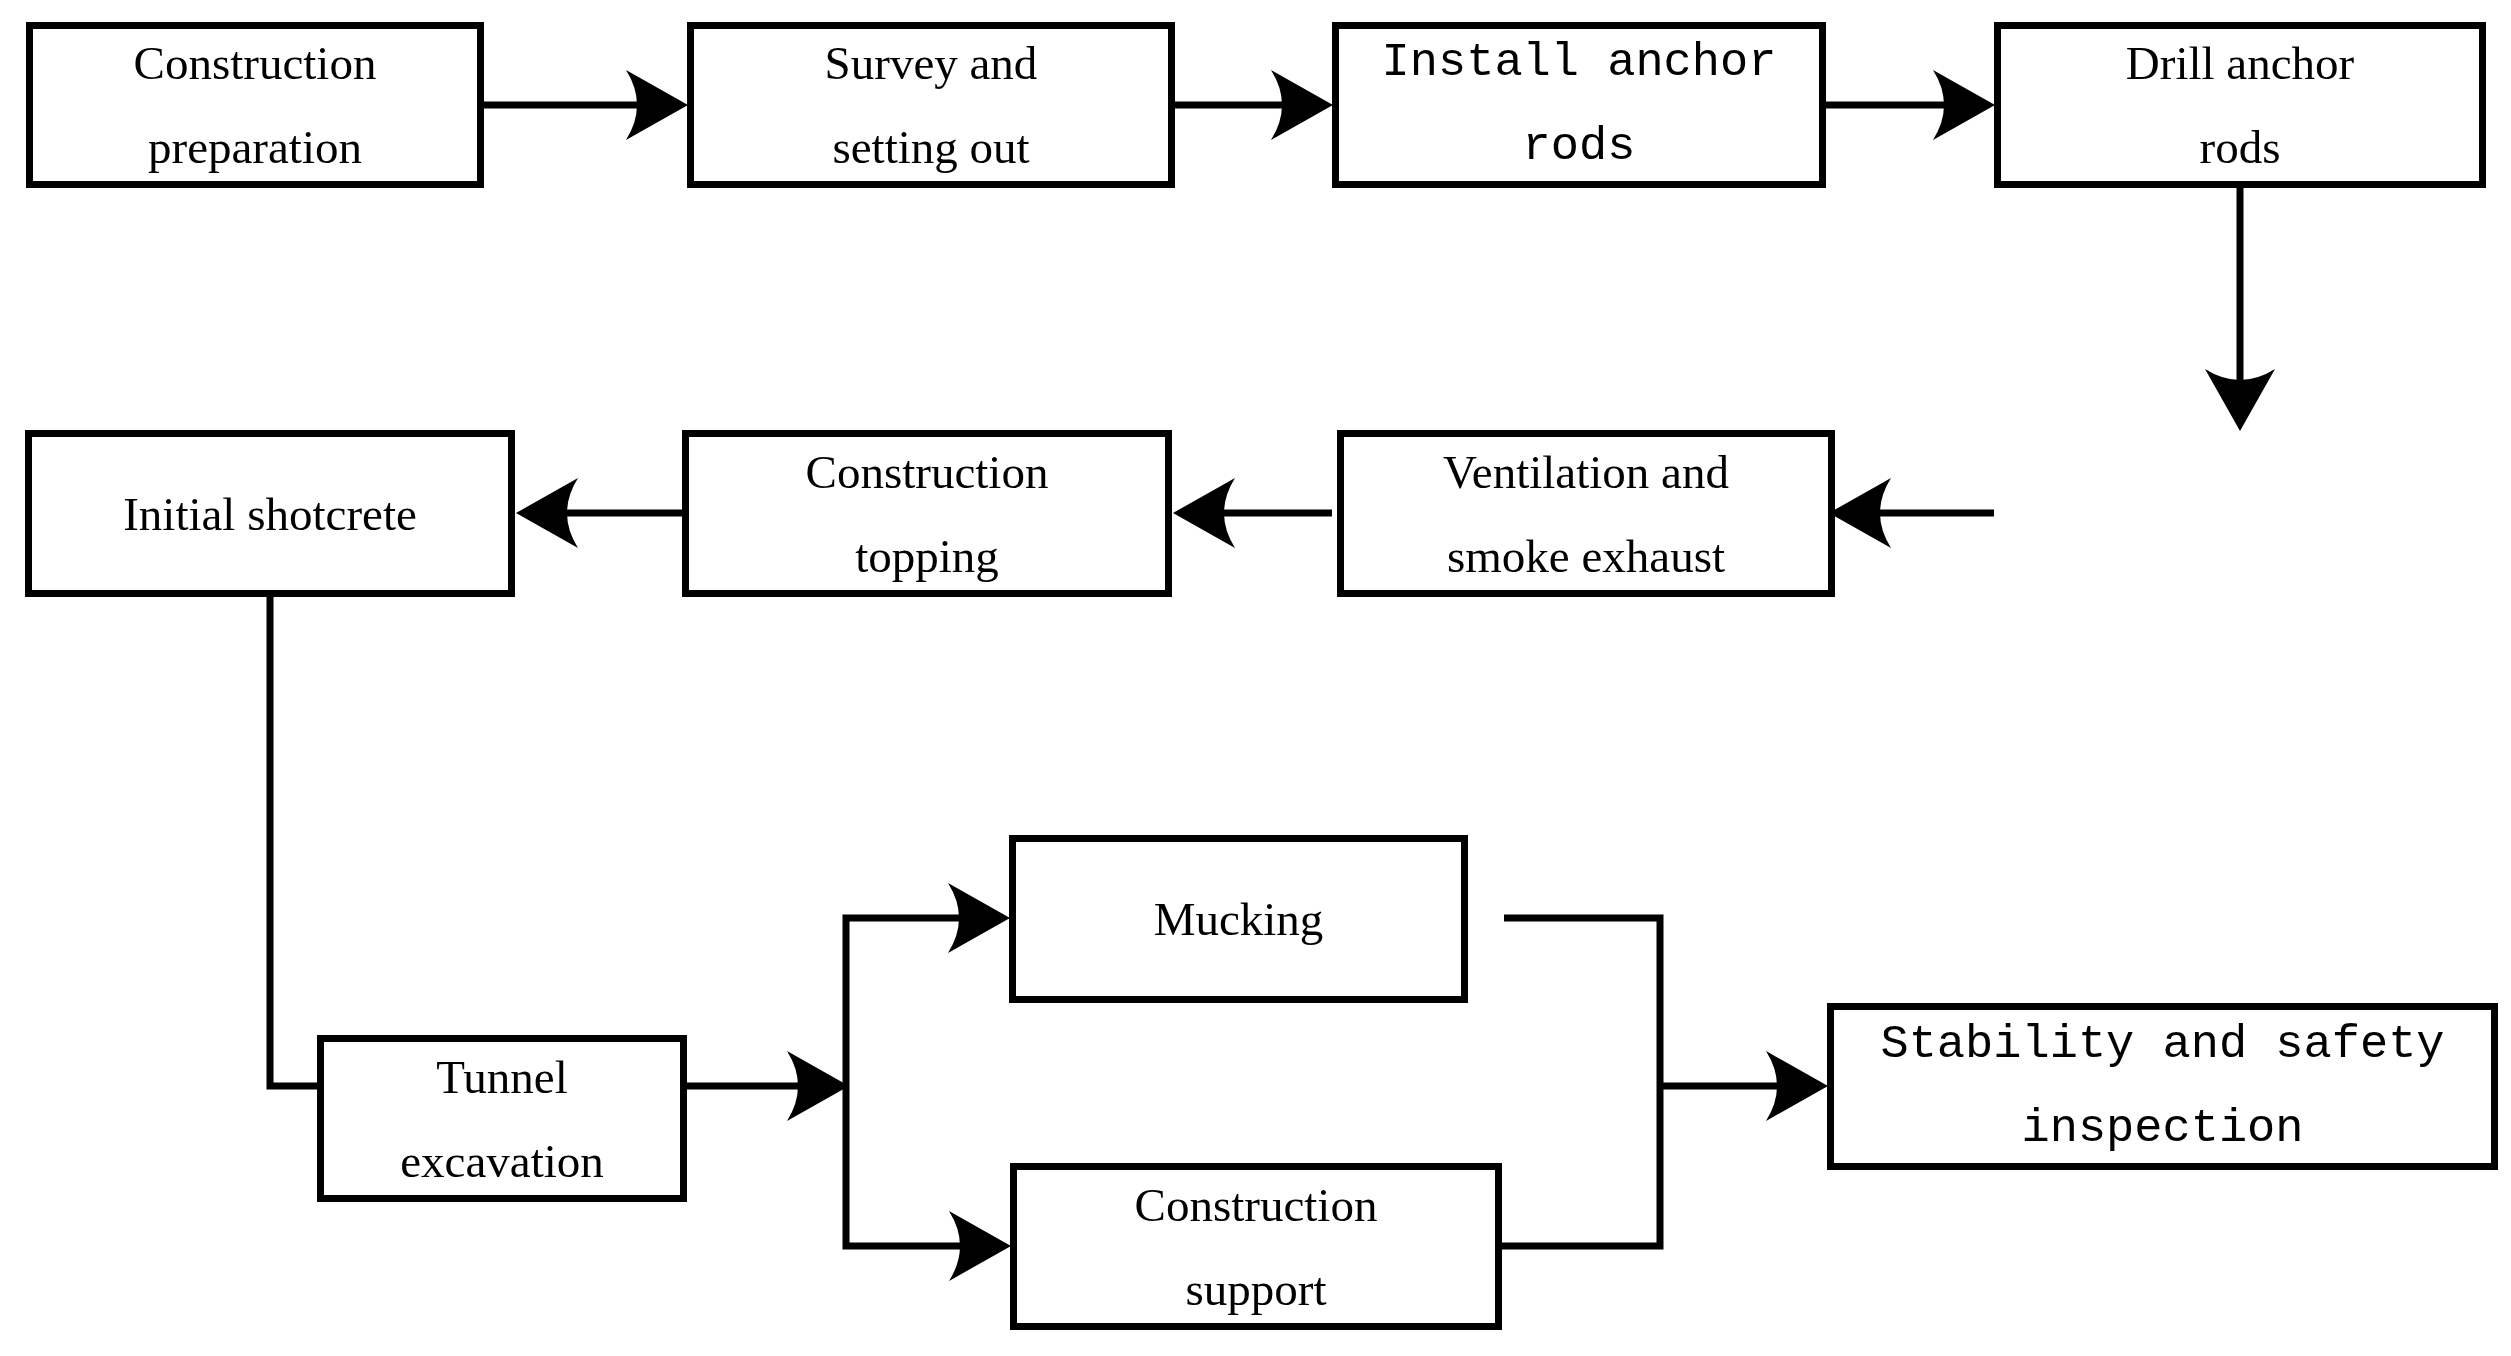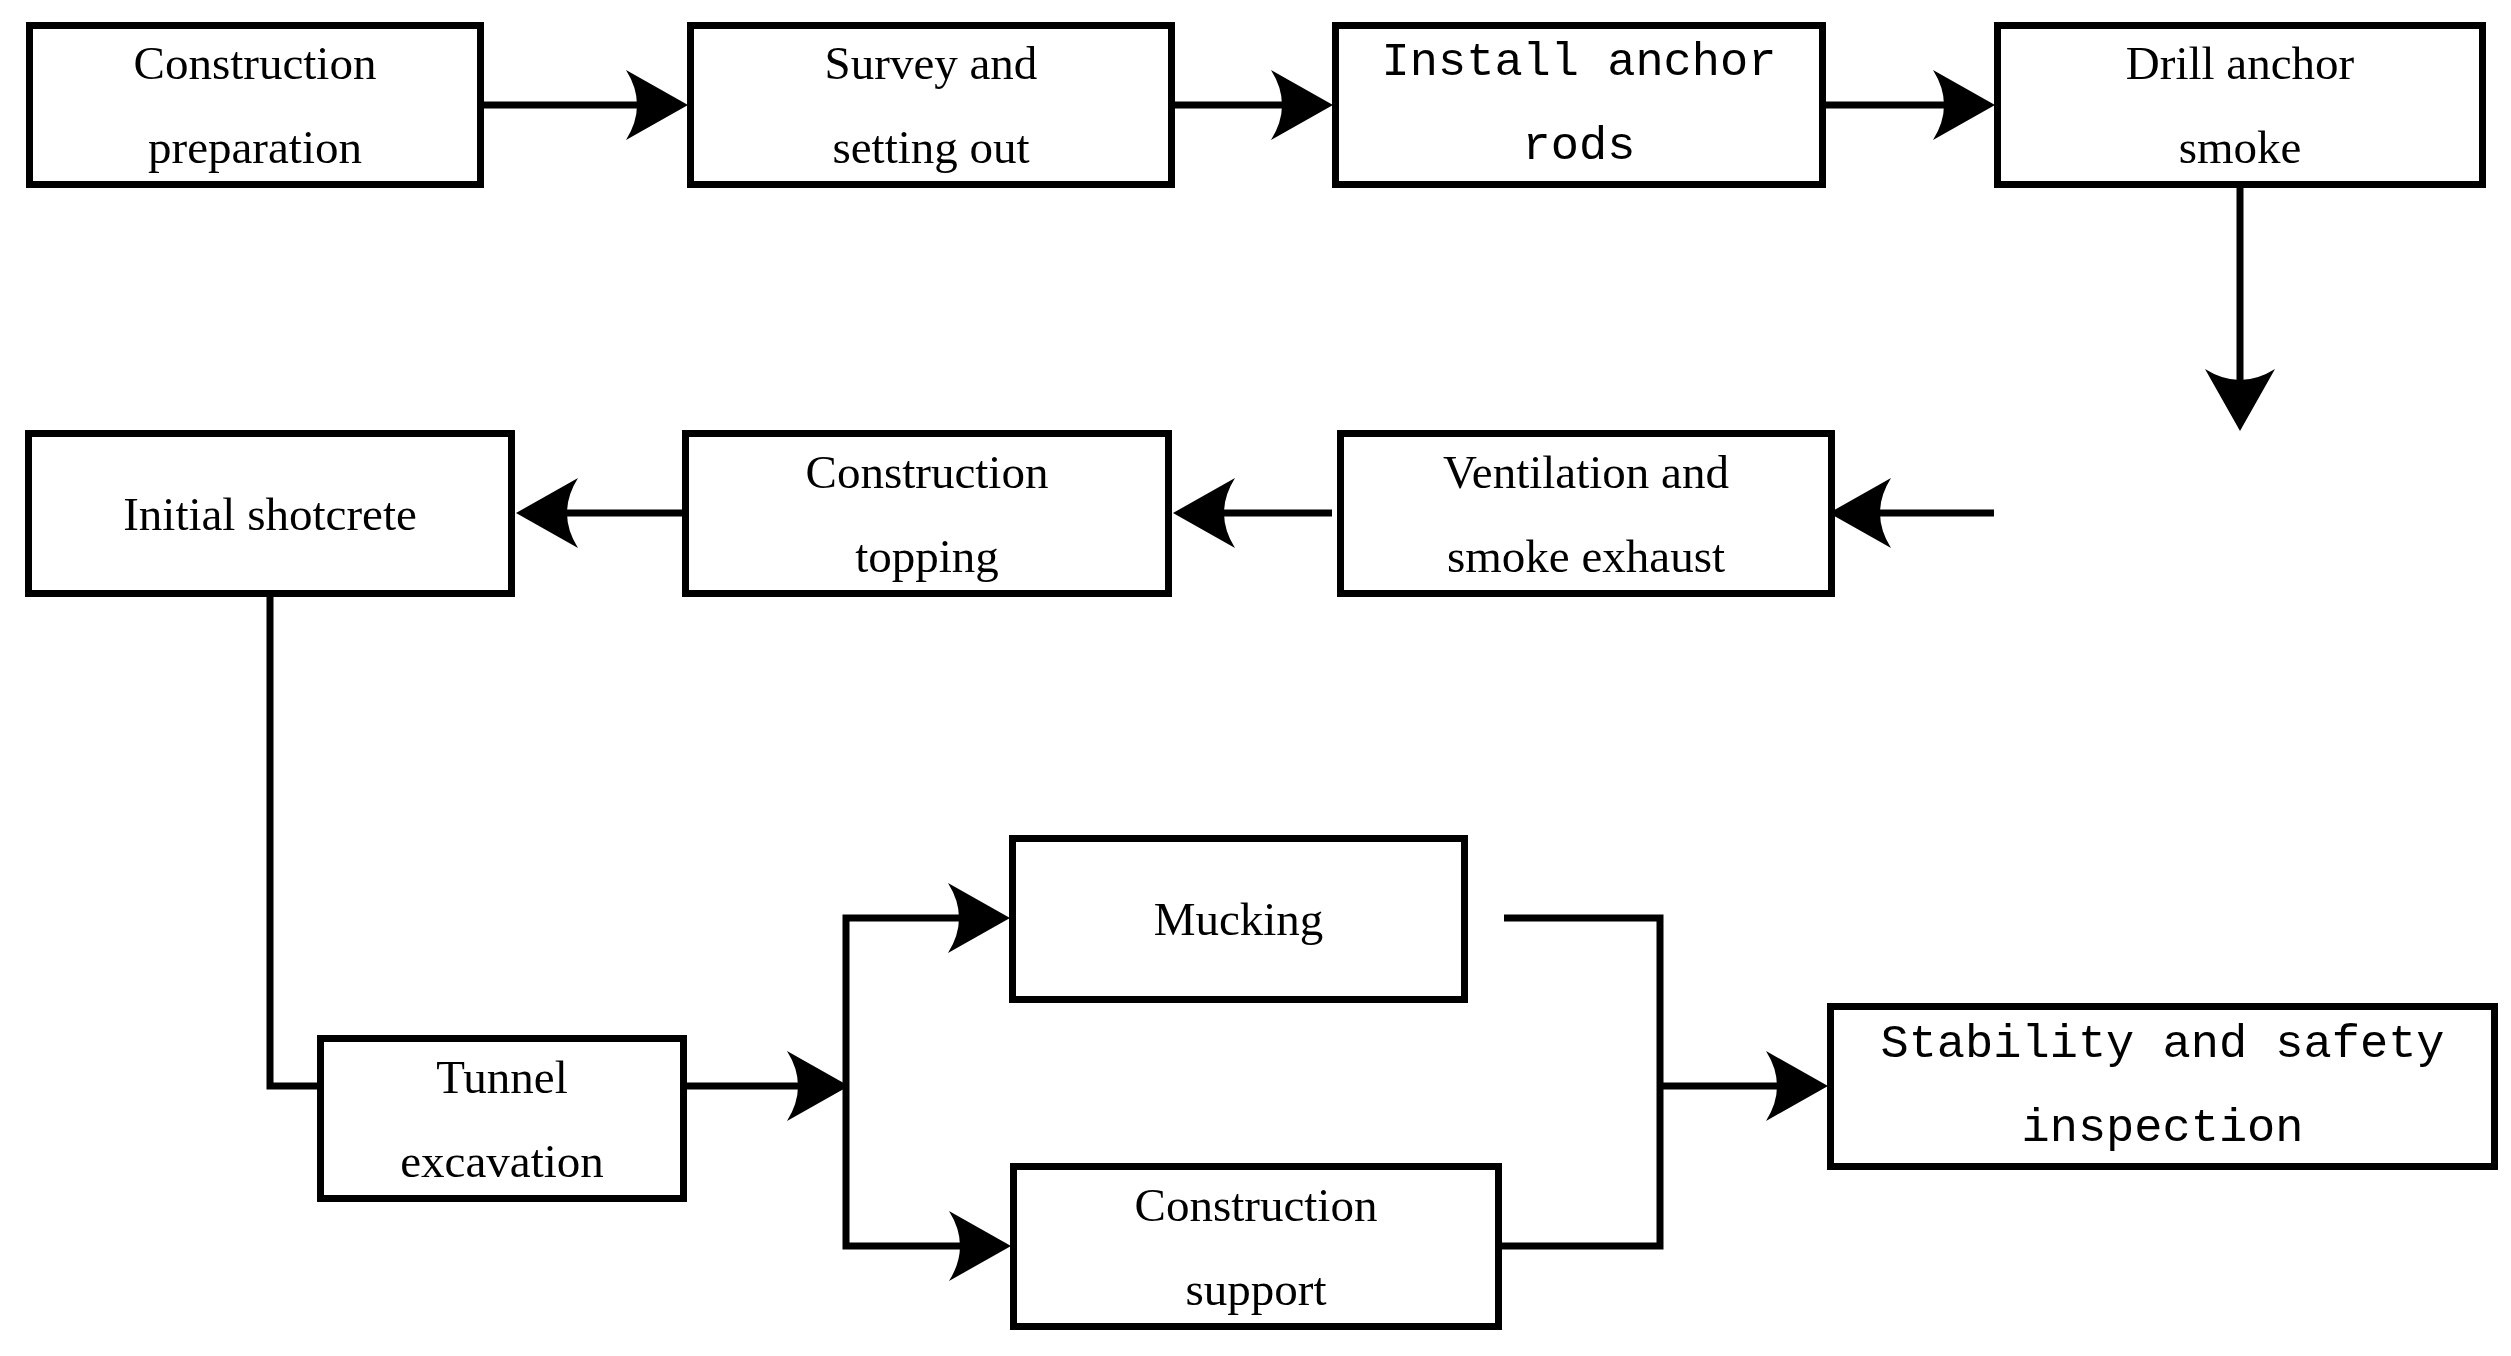--- a/index.html
+++ b/index.html
@@ -113,21 +113,21 @@
   <div class="node" style="left:687px; top:22px;  width:488px; height:166px;">
     <span class="label">Survey and
 setting out</span>
   </div>
   <div class="node" style="left:1332px;top:22px;  width:494px; height:166px;font-family:Liberation Mono, monospace;">
     <span class="label">Install anchor
 rods</span>
   </div>
   <div class="node" style="left:1994px;top:22px;  width:492px; height:166px;">
     <span class="label">Drill anchor
-smoke</span>
+rods</span>
   </div>
 
   <div class="node" style="left:1337px;top:430px; width:498px; height:167px;">
     <span class="label">Ventilation and
 smoke exhaust</span>
   </div>
   <div class="node" style="left:682px; top:430px; width:490px; height:167px;">
     <span class="label">Construction
 topping</span>
   </div>

